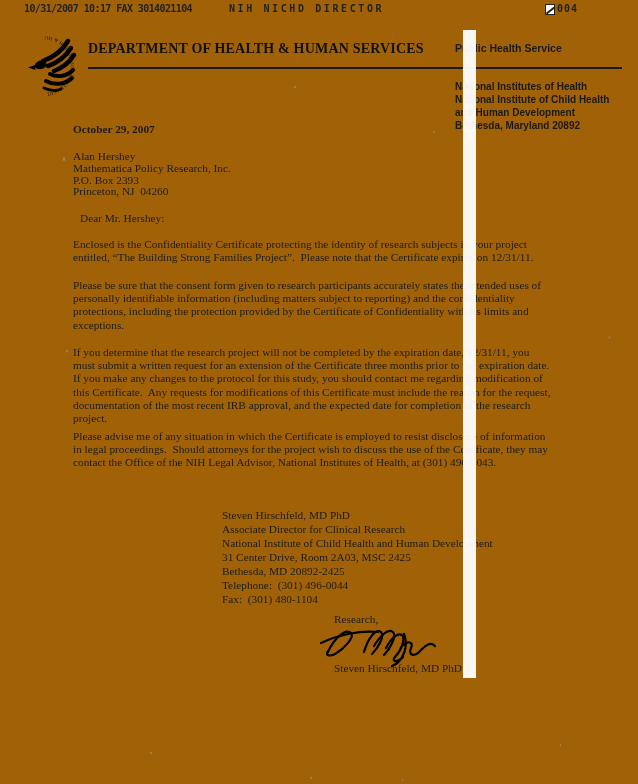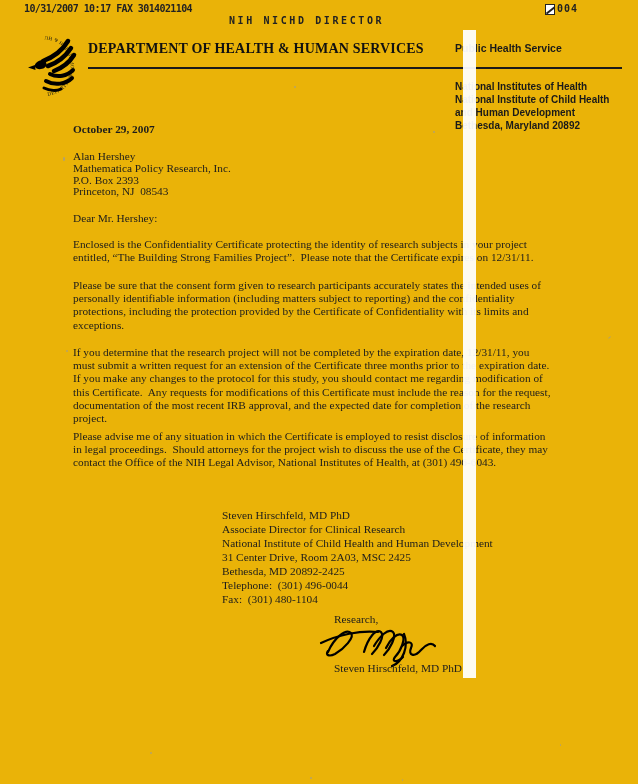--- a/index.html
+++ b/index.html
@@ -1,28 +1,28 @@
 <!DOCTYPE html>
 <html><head>
 <meta charset="utf-8">
 <style>
   html,body{margin:0;padding:0;background:#e8e8e8;}
   .page{
-    position:relative;width:638px;height:784px;background:#eab308;
+    position:relative;width:638px;height:784px;background:#a16207;
     font-family:"Liberation Serif","DejaVu Serif",serif;color:#1c1c1c;
     overflow:hidden;margin:0 auto;
   }
   .abs{position:absolute;}
   
   .faxline{
     font-family:"DejaVu Sans Mono","Liberation Mono",monospace;
     font-size:10px;font-weight:700;color:#222;white-space:pre;
   }
   .fax-datetime{left:24px;top:3px;letter-spacing:-0.6px;}
-  .fax-sender{left:229px;top:3px;letter-spacing:2.6px;margin-top:12px;}
+  .fax-sender{left:229px;top:3px;letter-spacing:2.6px;}
   .fax-pagenum{left:557px;top:3px;letter-spacing:1px;}
   .fax-icon{
     left:545px;top:4px;width:8px;height:9px;border:1.5px solid #222;
     background:#fff;overflow:hidden;
   }
   .fax-icon::after{
     content:"";position:absolute;left:-1px;top:4px;width:12px;height:1.5px;
     background:#222;transform:rotate(-38deg);
   }
   
@@ -36,21 +36,21 @@
   }
   .divider{left:88px;top:67px;width:534px;height:2px;background:#1a1a1a;}
   .agency{
     left:455px;top:80px;font-family:"Liberation Sans","DejaVu Sans",sans-serif;
     font-size:10px;line-height:13px;color:#1a1a1a;font-weight:700;white-space:pre;
   }
   
   .serif{font-size:11.3px;line-height:13.2px;white-space:pre;}
   .date-line{left:73px;top:123px;font-weight:bold;}
   .recipient{left:73px;top:151px;line-height:11.8px;}
-  .salutation{left:73px;top:212px;text-align:right;}
+  .salutation{left:80px;top:212px;text-align:right;}
   .para1{left:73px;top:238px;}
   .para2{left:73px;top:279px;}
   .para3{left:73px;top:346px;}
   .para4{left:73px;top:430px;}
   .corr-intro{left:73px;top:486px;}
   .contact{left:222px;top:508px;line-height:14px;}
   .closing{left:334px;top:613px;}
   .sig-name{left:334px;top:662px;}
   .signature{left:318px;top:616px;}
   
@@ -95,21 +95,21 @@
   <div class="abs divider"></div>
   <div class="abs agency">National Institutes of Health
 National Institute of Child Health
 and Human Development
 Bethesda, Maryland 20892</div>
 
   <div class="abs serif date-line">October 29, 2007</div>
   <div class="abs serif recipient">Alan Hershey
 Mathematica Policy Research, Inc.
 P.O. Box 2393
-Princeton, NJ  08543</div>
+Princeton, NJ  04260</div>
   <div class="abs serif salutation">Dear Mr. Hershey:</div>
   <div class="abs serif para1">Enclosed is the Confidentiality Certificate protecting the identity of research subjects in your project
 entitled, “The Building Strong Families Project”.  Please note that the Certificate expires on 12/31/11.</div>
   <div class="abs serif para2">Please be sure that the consent form given to research participants accurately states the intended uses of
 personally identifiable information (including matters subject to reporting) and the confidentiality
 protections, including the protection provided by the Certificate of Confidentiality with its limits and
 exceptions.</div>
   <div class="abs serif para3">If you determine that the research project will not be completed by the expiration date, 12/31/11, you
 must submit a written request for an extension of the Certificate three months prior to the expiration date.
 If you make any changes to the protocol for this study, you should contact me regarding modification of

